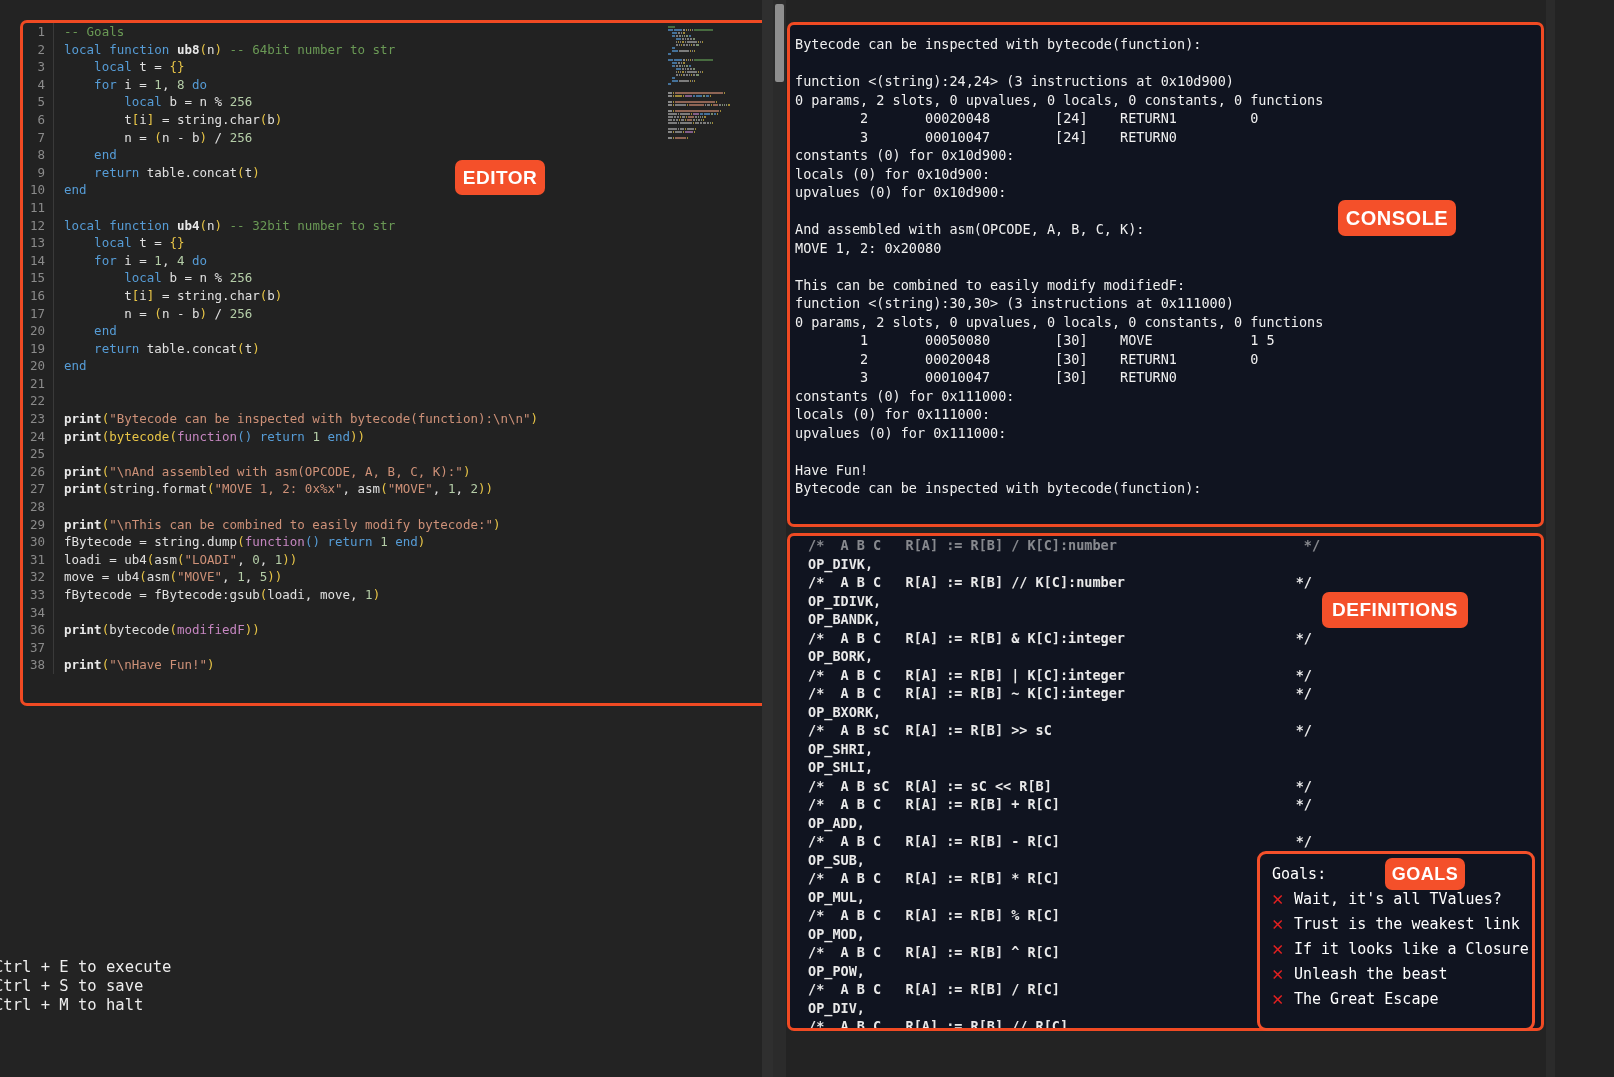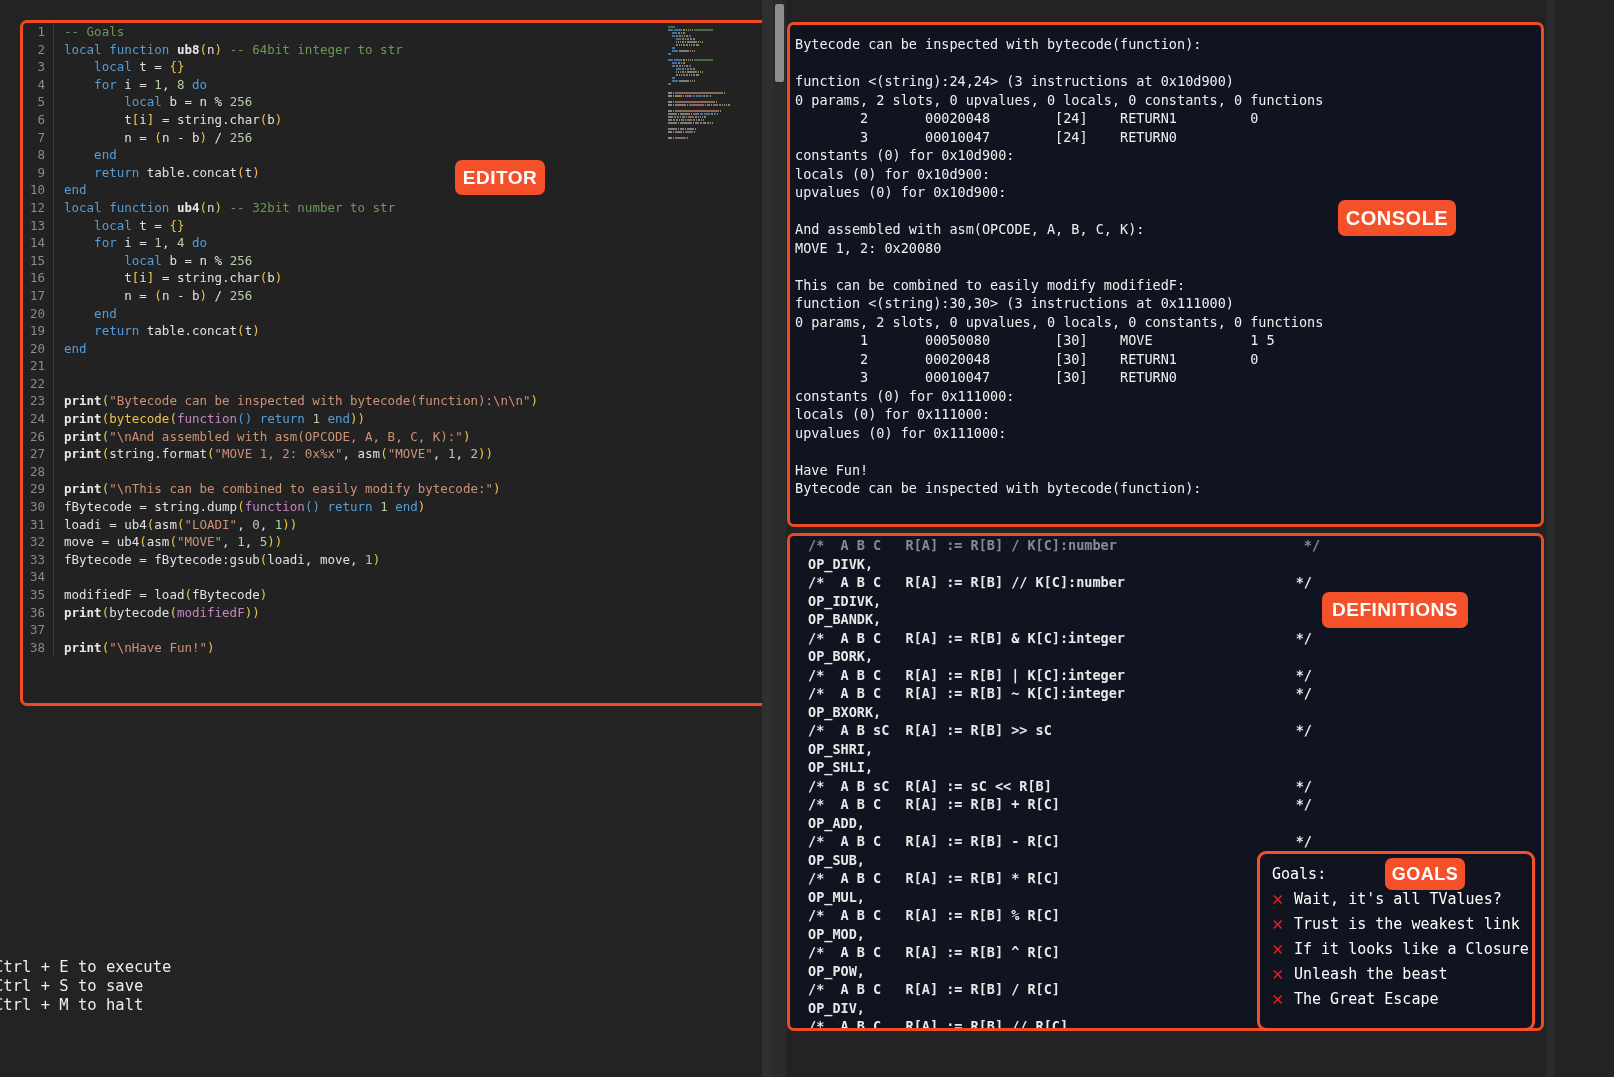--- a/index.html
+++ b/index.html
@@ -74,52 +74,53 @@
   
   #right-strip{position:absolute;left:1544px;top:0;width:70px;height:1077px;background:#232323;}
   #right-scroll{position:absolute;left:1546px;top:0;width:9px;height:1077px;background:#2b2b2b;}
 </style>
 </head>
 <body>
 
 <div id="editor">
   <div class="code-area" id="code-area">
       <div class="line"><span class="ln">1</span><span class="lt"><span class="cm">-- Goals</span></span></div>
-      <div class="line"><span class="ln">2</span><span class="lt"><span class="kw">local </span><span class="kw">function </span><span class="fn">ub8</span><span class="pr">(</span><span class="id">n</span><span class="pr">)</span><span class="id"> </span><span class="cm">-- 64bit integer to str</span></span></div>
+      <div class="line"><span class="ln">2</span><span class="lt"><span class="kw">local </span><span class="kw">function </span><span class="fn">ub8</span><span class="pr">(</span><span class="id">n</span><span class="pr">)</span><span class="id"> </span><span class="cm">-- 64bit number to str</span></span></div>
       <div class="line"><span class="ln">3</span><span class="lt"><span style="border-left: 0px;">    </span><span class="kw">local </span><span class="id">t </span><span class="id">= </span><span class="pr">{}</span></span></div>
       <div class="line"><span class="ln">4</span><span class="lt"><span style="border-left: 0px;">    </span><span class="kw">for </span><span class="id">i </span><span class="id">= </span><span class="num">1</span><span class="id">, </span><span class="num">8 </span><span class="kw">do</span></span></div>
       <div class="line"><span class="ln">5</span><span class="lt"><span style="border-left: 0px;">        </span><span class="kw">local </span><span class="id">b </span><span class="id">= </span><span class="id">n </span><span class="id">% </span><span class="num">256</span></span></div>
       <div class="line"><span class="ln">6</span><span class="lt"><span style="border-left: 0px;">        </span><span class="id">t</span><span class="pr">[</span><span class="id">i</span><span class="pr">] </span><span class="id">= </span><span class="id">string.char</span><span class="pr">(</span><span class="id">b</span><span class="pr">)</span></span></div>
       <div class="line"><span class="ln">7</span><span class="lt"><span style="border-left: 0px;">        </span><span class="id">n </span><span class="id">= </span><span class="pr">(</span><span class="id">n </span><span class="id">- </span><span class="id">b</span><span class="pr">) </span><span class="id">/ </span><span class="num">256</span></span></div>
       <div class="line"><span class="ln">8</span><span class="lt"><span style="border-left: 0px;">    </span><span class="kw">end</span></span></div>
       <div class="line"><span class="ln">9</span><span class="lt"><span style="border-left: 0px;">    </span><span class="kw">return </span><span class="id">table.concat</span><span class="pr">(</span><span class="id">t</span><span class="pr">)</span></span></div>
       <div class="line"><span class="ln">10</span><span class="lt"><span class="kw">end</span></span></div>
+      <div class="line"><span class="ln">11</span><span class="lt"></span></div>
       <div class="line"><span class="ln">12</span><span class="lt"><span class="kw">local </span><span class="kw">function </span><span class="fn">ub4</span><span class="pr">(</span><span class="id">n</span><span class="pr">)</span><span class="id"> </span><span class="cm">-- 32bit number to str</span></span></div>
       <div class="line"><span class="ln">13</span><span class="lt"><span style="border-left: 0px;">    </span><span class="kw">local </span><span class="id">t </span><span class="id">= </span><span class="pr">{}</span></span></div>
       <div class="line"><span class="ln">14</span><span class="lt"><span style="border-left: 0px;">    </span><span class="kw">for </span><span class="id">i </span><span class="id">= </span><span class="num">1</span><span class="id">, </span><span class="num">4 </span><span class="kw">do</span></span></div>
       <div class="line"><span class="ln">15</span><span class="lt"><span style="border-left: 0px;">        </span><span class="kw">local </span><span class="id">b </span><span class="id">= </span><span class="id">n </span><span class="id">% </span><span class="num">256</span></span></div>
       <div class="line"><span class="ln">16</span><span class="lt"><span style="border-left: 0px;">        </span><span class="id">t</span><span class="pr">[</span><span class="id">i</span><span class="pr">] </span><span class="id">= </span><span class="id">string.char</span><span class="pr">(</span><span class="id">b</span><span class="pr">)</span></span></div>
       <div class="line"><span class="ln">17</span><span class="lt"><span style="border-left: 0px;">        </span><span class="id">n </span><span class="id">= </span><span class="pr">(</span><span class="id">n </span><span class="id">- </span><span class="id">b</span><span class="pr">) </span><span class="id">/ </span><span class="num">256</span></span></div>
       <div class="line"><span class="ln">20</span><span class="lt"><span style="border-left: 0px;">    </span><span class="kw">end</span></span></div>
       <div class="line"><span class="ln">19</span><span class="lt"><span style="border-left: 0px;">    </span><span class="kw">return </span><span class="id">table.concat</span><span class="pr">(</span><span class="id">t</span><span class="pr">)</span></span></div>
       <div class="line"><span class="ln">20</span><span class="lt"><span class="kw">end</span></span></div>
       <div class="line"><span class="ln">21</span><span class="lt"></span></div>
       <div class="line"><span class="ln">22</span><span class="lt"></span></div>
       <div class="line"><span class="ln">23</span><span class="lt"><span class="fn">print</span><span class="pr">(</span><span class="str">"Bytecode can be inspected with bytecode(function):\n\n"</span><span class="pr">)</span></span></div>
       <div class="line"><span class="ln">24</span><span class="lt"><span class="fn">print</span><span class="pr">(</span><span class="pr">bytecode</span><span class="pr">(</span><span class="pl">function</span><span class="bl">() </span><span class="bl">return </span><span class="num">1 </span><span class="bl">end</span><span class="pr">))</span></span></div>
+      <div class="line"><span class="ln">25</span><span class="lt"></span></div>
       <div class="line"><span class="ln">26</span><span class="lt"><span class="fn">print</span><span class="pr">(</span><span class="str">"\nAnd assembled with asm(OPCODE, A, B, C, K):"</span><span class="pr">)</span></span></div>
       <div class="line"><span class="ln">27</span><span class="lt"><span class="fn">print</span><span class="pr">(</span><span class="id">string.format</span><span class="pr">(</span><span class="str">"MOVE 1, 2: 0x%x"</span><span class="id">, </span><span class="id">asm</span><span class="pr">(</span><span class="str">"MOVE"</span><span class="id">, </span><span class="num">1</span><span class="id">, </span><span class="num">2</span><span class="pr">))</span></span></div>
       <div class="line"><span class="ln">28</span><span class="lt"></span></div>
       <div class="line"><span class="ln">29</span><span class="lt"><span class="fn">print</span><span class="pr">(</span><span class="str">"\nThis can be combined to easily modify bytecode:"</span><span class="pr">)</span></span></div>
       <div class="line"><span class="ln">30</span><span class="lt"><span class="id">fBytecode </span><span class="id">= </span><span class="id">string.dump</span><span class="pr">(</span><span class="pl">function</span><span class="bl">() </span><span class="bl">return </span><span class="num">1 </span><span class="bl">end</span><span class="pr">)</span></span></div>
       <div class="line"><span class="ln">31</span><span class="lt"><span class="id">loadi </span><span class="id">= </span><span class="id">ub4</span><span class="pr">(</span><span class="id">asm</span><span class="pr">(</span><span class="str">"LOADI"</span><span class="id">, </span><span class="num">0</span><span class="id">, </span><span class="num">1</span><span class="pr">))</span></span></div>
       <div class="line"><span class="ln">32</span><span class="lt"><span class="id">move </span><span class="id">= </span><span class="id">ub4</span><span class="pr">(</span><span class="id">asm</span><span class="pr">(</span><span class="str">"MOVE"</span><span class="id">, </span><span class="num">1</span><span class="id">, </span><span class="num">5</span><span class="pr">))</span></span></div>
       <div class="line"><span class="ln">33</span><span class="lt"><span class="id">fBytecode </span><span class="id">= </span><span class="id">fBytecode:gsub</span><span class="pr">(</span><span class="id">loadi</span><span class="id">, </span><span class="id">move</span><span class="id">, </span><span class="num">1</span><span class="pr">)</span></span></div>
       <div class="line"><span class="ln">34</span><span class="lt"></span></div>
-      <div class="line"><span class="ln">35</span><span class="lt"><span class="id">modifiedF </span><span class="id">= </span><span class="id">load</span><span class="pr">(</span><span class="id">fBytecode</span><span class="pr">)</span></span></div>
       <div class="line"><span class="ln">36</span><span class="lt"><span class="fn">print</span><span class="pr">(</span><span class="id">bytecode</span><span class="pr">(</span><span class="pl">modifiedF</span><span class="pr">))</span></span></div>
       <div class="line"><span class="ln">37</span><span class="lt"></span></div>
       <div class="line"><span class="ln">38</span><span class="lt"><span class="fn">print</span><span class="pr">(</span><span class="str">"\nHave Fun!"</span><span class="pr">)</span></span></div>
     </div>
   <div id="minimap">
       <div class="mm-line" style="margin-left: 0px; display: flex;">
         <span style="background: rgb(79, 122, 70); height: 2px; width: 6.8px; margin-right: 1px;"></span>
       </div>
       <div class="mm-line" style="margin-left: 0px; display: flex;">
         <span style="background: rgb(74, 127, 174); height: 2px; width: 5.1px; margin-right: 1px;"></span>

